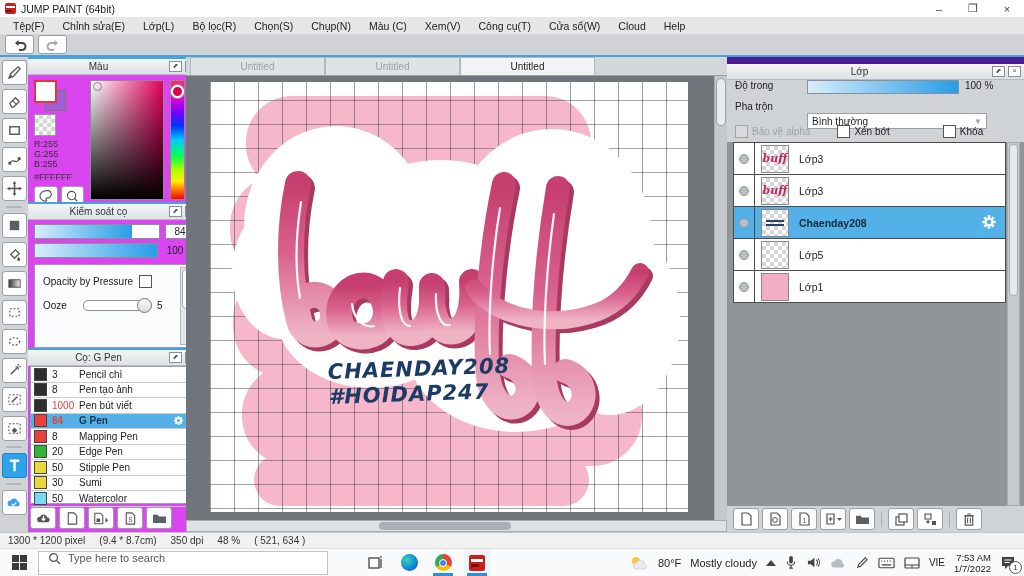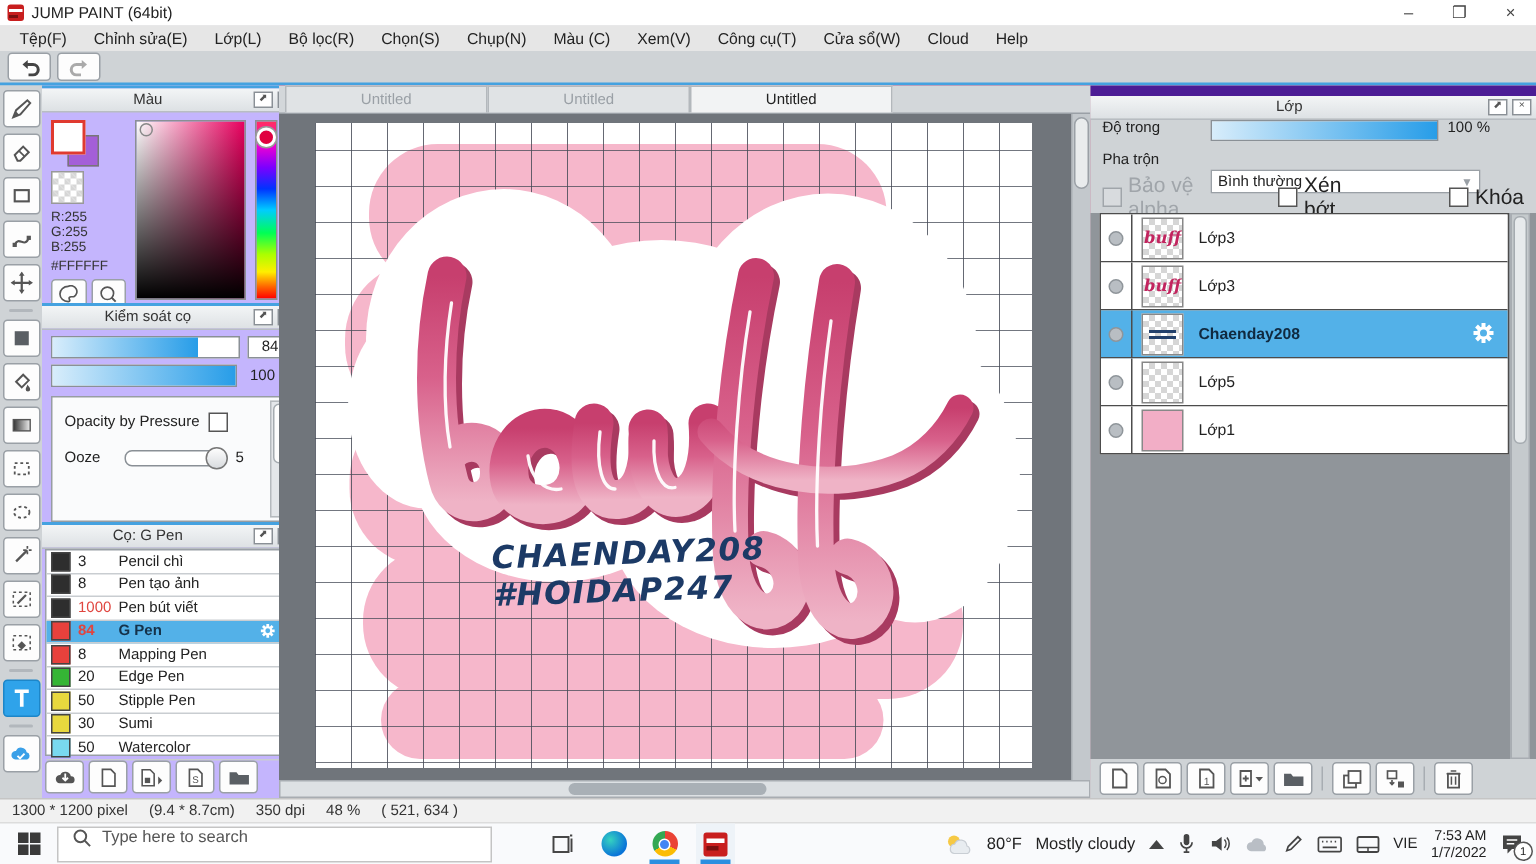--- a/index.html
+++ b/index.html
@@ -22,21 +22,21 @@
   
   #workspace{position:absolute;top:57px;left:0;height:475px;width:1024px;}
   
   #lefttools{position:absolute;left:0;top:0;width:28px;height:100%;background:#cfd3d6;display:flex;flex-direction:column;align-items:center;padding-top:3px;box-sizing:border-box;}
   .tb{width:23px;height:23px;background:#fdfdfd;border:1px solid #9aa0a6;border-radius:3px;margin-bottom:4px;display:flex;align-items:center;justify-content:center;flex:0 0 auto;}
   .tb.active{background:#2fa3ea;border-color:#1d86c8;}
   .tdiv{width:16px;height:2px;background:#b2b7bc;border-radius:1px;margin:1px 0 5px;}
   .ic{display:block;}
   
   #leftpanels{position:absolute;left:28px;top:0;width:158px;height:100%;}
-  .panel{position:absolute;left:0;width:173px;background:#c4b5fd;border-top:2px solid #45a2e0;box-sizing:border-box;}
+  .panel{position:absolute;left:0;width:173px;background:#d946ef;border-top:2px solid #45a2e0;box-sizing:border-box;}
   .phead{height:15px;display:flex;align-items:center;background:linear-gradient(#f3f5f6,#dde1e4);border-bottom:1px solid #b8bdc2;}
   .phead .pt{flex:1;text-align:center;font-size:10px;color:#333;}
   .pbtn{width:11px;height:9px;border:1px solid #8a9096;background:#fff;margin-right:3px;font-size:7px;line-height:7px;text-align:center;color:#555;}
   
   #panel-color{top:0;height:145px;}
   .cbody{display:flex;padding:5px 4px 0 6px;gap:6px;}
   .ccol{width:50px;display:flex;flex-direction:column;}
   .swatchwrap{position:relative;width:34px;height:32px;}
   .bgswatch{position:absolute;left:11px;top:10px;width:19px;height:19px;background:#a45fd8;border:1px solid #777;}
   .fgswatch{position:absolute;left:0;top:0;width:19px;height:19px;background:#fff;border:2px solid #e03a30;}
@@ -90,21 +90,21 @@
   #chscroll{position:absolute;left:0;right:0;top:463px;height:12px;background:#dde1e4;border:1px solid #a8adb2;box-sizing:border-box;}
   #chscroll i{position:absolute;left:192px;width:132px;top:1px;bottom:1px;background:#a9b0b6;border-radius:5px;}
   
   #layerspanel{position:absolute;left:727px;top:0;width:297px;height:100%;background:#cfd3d6;border-top:7px solid #4c1d95;box-sizing:border-box;}
   .lp-row{display:flex;align-items:flex-start;padding:0 8px;height:21px;gap:6px;font-size:10px;}
   .lp-row .lbl{width:66px;}
   .lp-slider{position:relative;width:150px;height:12px;background:#fff;border:1px solid #8a9096;}
   .lp-slider .fill{position:absolute;inset:0;background:linear-gradient(to right,#d8edfb,#279de8);}
   .lp-select{width:170px;height:14px;background:#fff;border:1px solid #9aa0a6;font-size:10px;display:flex;align-items:center;padding:0 4px;justify-content:space-between;color:#222;margin-top:12px;}
   .lp-select .car{color:#9aa0a6;font-size:8px;}
-  .lp-checks{display:flex;align-items:center;height:18px;padding:0 8px;gap:5px;font-size:14px;}
+  .lp-checks{display:flex;align-items:center;height:18px;padding:0 8px;gap:5px;font-size:10px;}
   .lp-checks .grp{display:flex;align-items:center;gap:4px;}
   .dis{color:#a0a5aa;}
   .chk.dis{background:#d8dbde;border-color:#a0a5aa;}
   #layersvoid{position:absolute;left:0;right:0;top:78px;bottom:26px;background:#90959a;}
   #llist{position:absolute;left:6px;top:0;right:18px;border:1px solid #4c4c4c;background:#fff;}
   .lrow{display:flex;align-items:center;height:31px;border-bottom:1px solid #4c4c4c;background:#fff;position:relative;}
   .lrow:last-child{border-bottom:none;}
   .lrow.sel{background:#53b1e8;}
   .eyecol{width:20px;align-self:stretch;border-right:1px solid #4c4c4c;display:flex;align-items:center;justify-content:center;flex:0 0 auto;}
   .eyedot{width:8px;height:8px;border-radius:50%;background:#b9bec3;border:1px solid #8f959a;}

